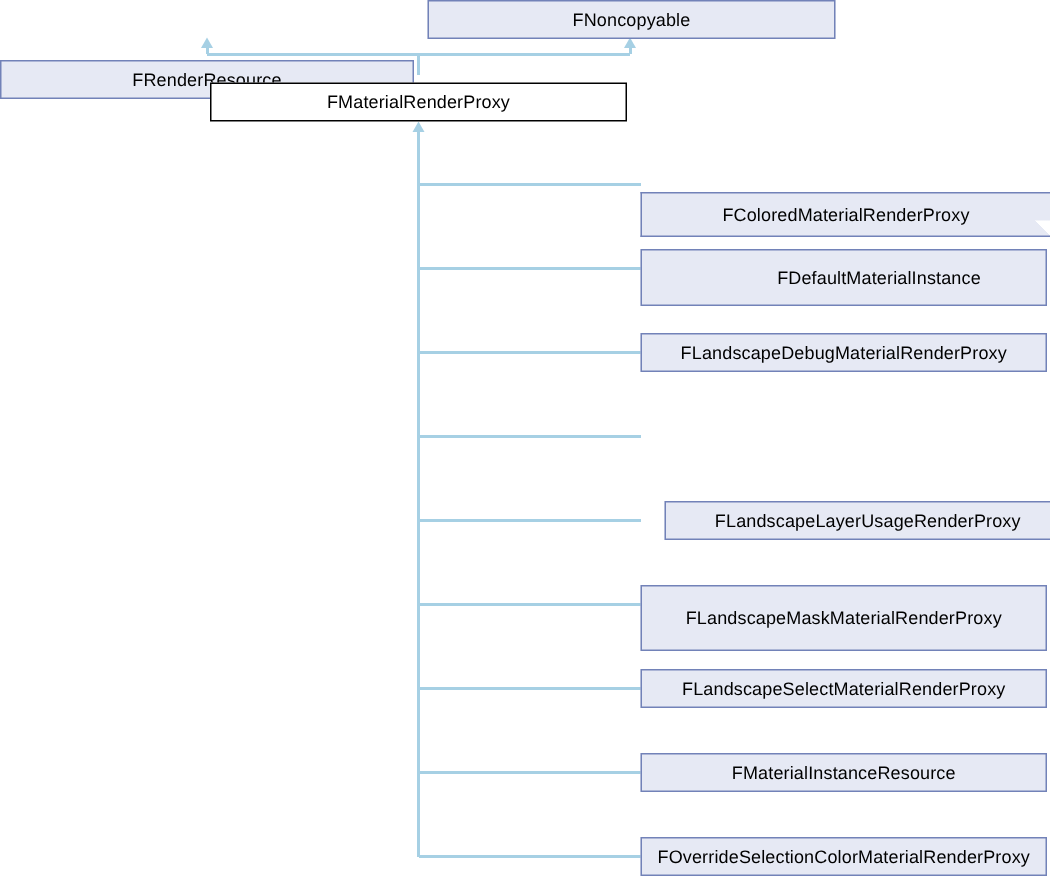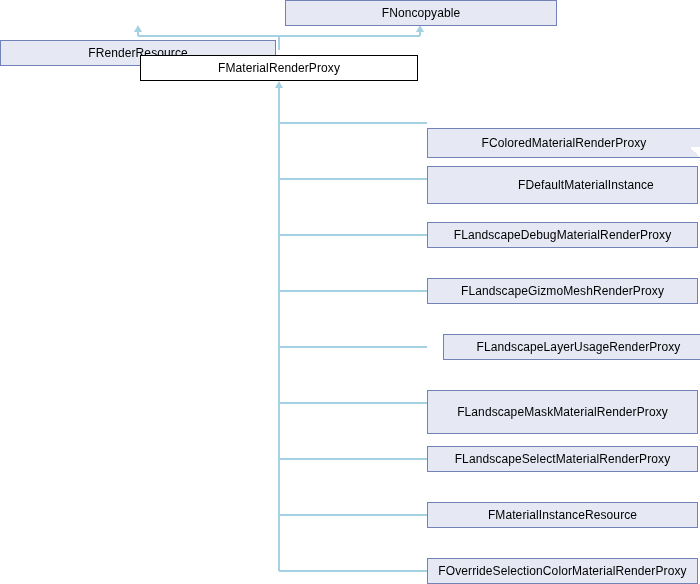--- a/index.html
+++ b/index.html
@@ -136,23 +136,20 @@
   </div>
 
   <div class="node cls" style="left:427px; top:166px; width:271px; height:38px;padding-left:47px;">
     <span class="node-label">FDefaultMaterialInstance</span>
   </div>
 
   <div class="node cls" style="left:427px; top:222px; width:271px; height:26px;">
     <span class="node-label">FLandscapeDebugMaterialRenderProxy</span>
   </div>
 
-  <div class="node cls" style="left:427px; top:278px; width:271px; height:26px;">
-    <span class="node-label">FLandscapeGizmoMeshRenderProxy</span>
-  </div>
 
   <div class="node cls" style="left:427px; top:334px; width:271px; height:26px;margin-left:16px;">
     <span class="node-label">FLandscapeLayerUsageRenderProxy</span>
   </div>
 
   <div class="node cls" style="left:427px; top:390px; width:271px; height:44px;">
     <span class="node-label">FLandscapeMaskMaterialRenderProxy</span>
   </div>
 
   <div class="node cls" style="left:427px; top:446px; width:271px; height:26px;">

